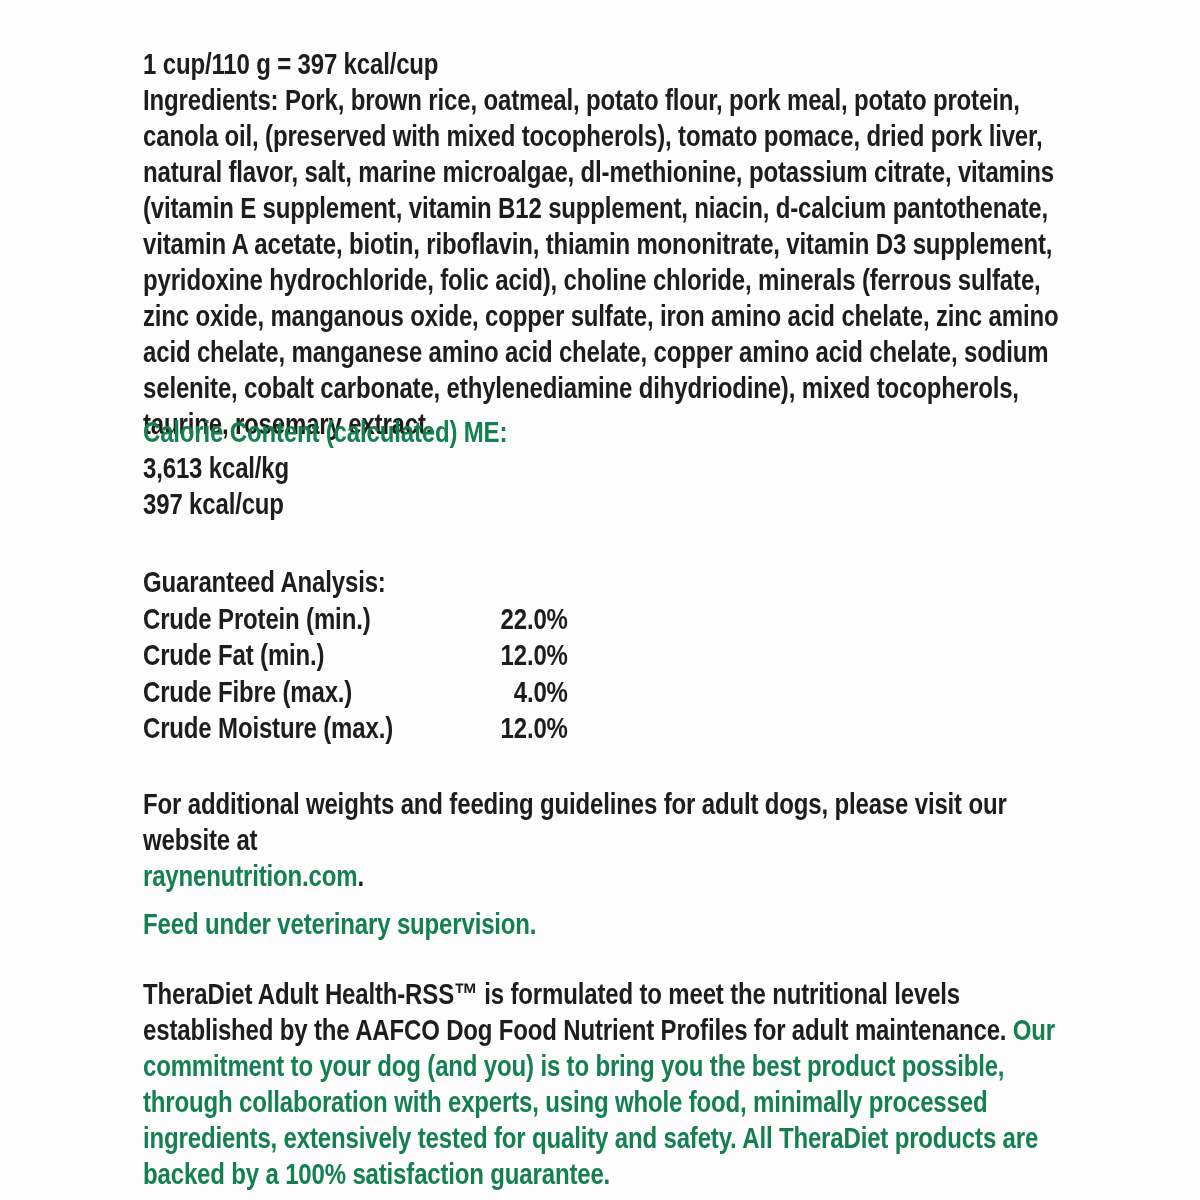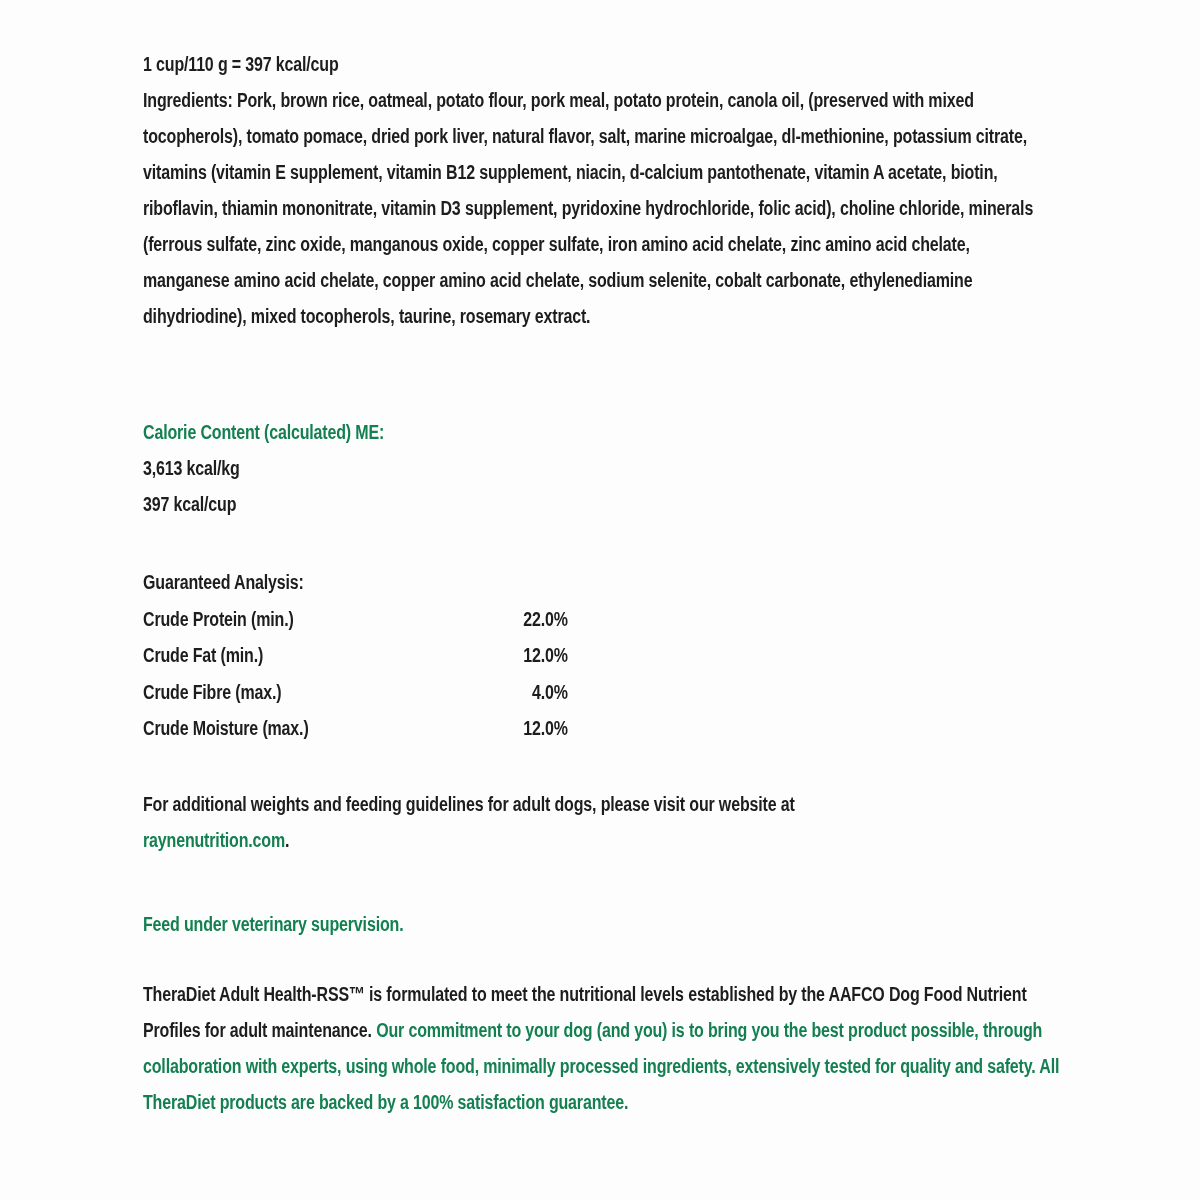--- a/index.html
+++ b/index.html
@@ -4,21 +4,21 @@
 <style>
   * { margin: 0; padding: 0; box-sizing: border-box; }
   html, body { width: 1200px; height: 1200px; background: #ffffff; overflow: hidden; }
   .page {
     position: relative;
     width: 1200px;
     height: 1200px;
     background: #fdfdfd;
     font-family: "Liberation Sans", "DejaVu Sans", sans-serif;
     font-weight: 700;
-    font-size: 20px;
+    font-size: 30px;
     line-height: 36px;
     letter-spacing: -0.2px;
     color: #1d1d1d;
   }
   
   .col {
     position: absolute;
     top: 0;
     left: 143px;
     width: 1147px;

